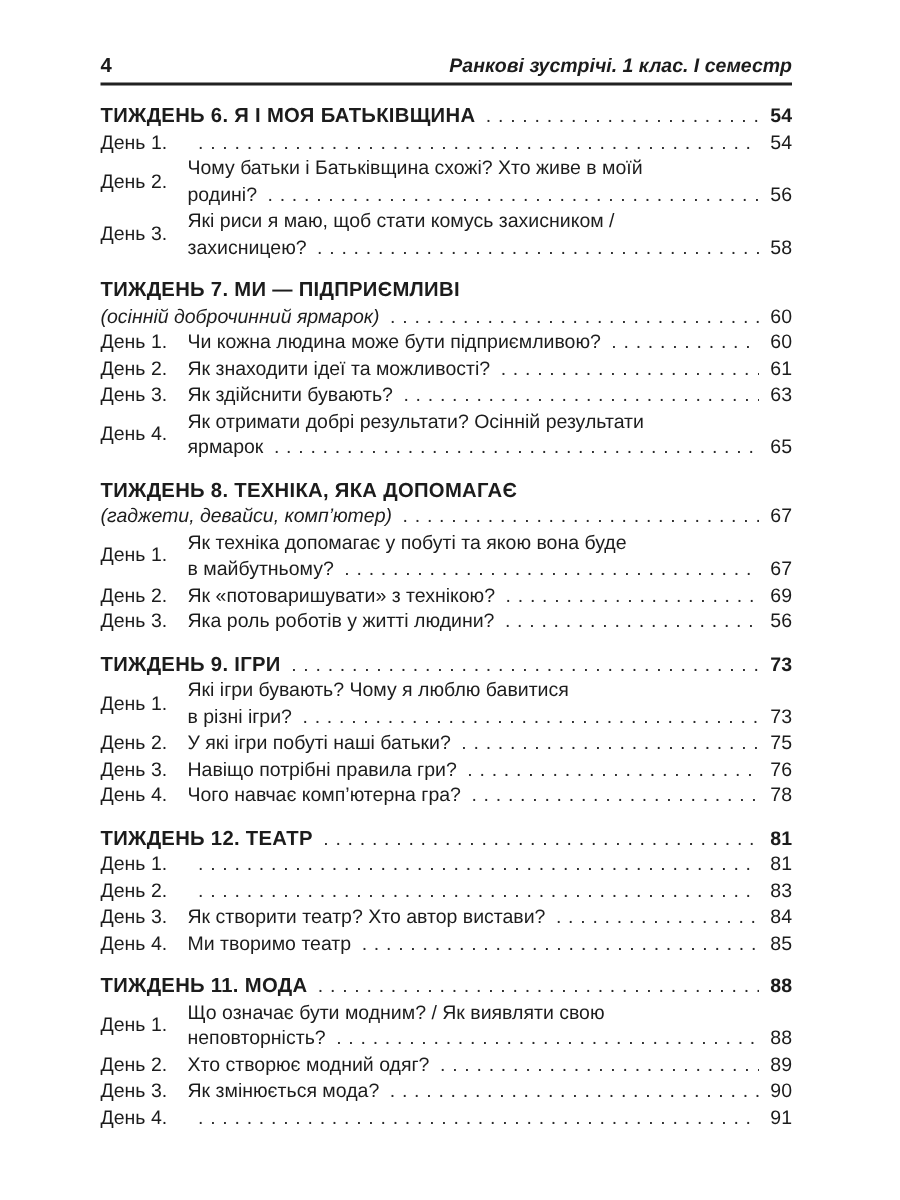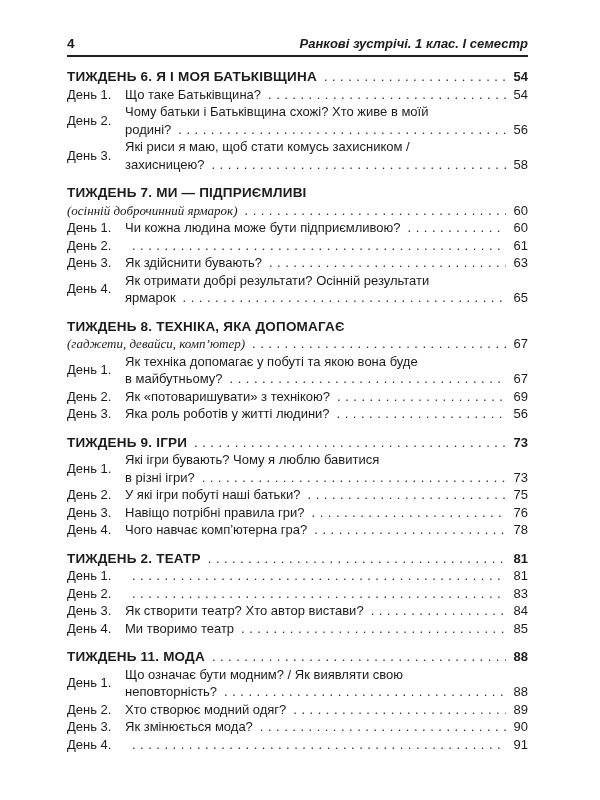--- a/index.html
+++ b/index.html
@@ -47,21 +47,20 @@
   .sec-title {
     font-size: 13.5px;
     font-weight: bold;
     letter-spacing: 0.2px;
     line-height: 17.5px;
     white-space: nowrap;
   }
   .sec-sub {
     font-style: italic;
     white-space: nowrap;
-    font-family: Liberation Serif, serif;
   }
   .day-row {
     display: flex;
     align-items: center;
     font-size: 13px;
     line-height: 17.5px;
   }
   .day-label {
     flex: 0 0 58px;
     white-space: nowrap;
@@ -103,21 +102,20 @@
       <div class="section">
         <div class="trow">
           <span class="sec-title">ТИЖДЕНЬ 6. Я І МОЯ БАТЬКІВЩИНА</span>
           <span class="leader">..........................................................................................</span>
           <span class="pagenum bold">54</span>
         </div>
         <div class="day-row">
           <span class="day-label">День 1.</span>
           <div class="day-body">
             <div class="dline">
-              <span class="dtext">Що таке Батьківщина?</span>
               <span class="leader">..........................................................................................</span>
               <span class="pagenum">54</span>
             </div>
           </div>
         </div>
         <div class="day-row">
           <span class="day-label">День 2.</span>
           <div class="day-body">
             <div class="dtext">Чому батьки і Батьківщина схожі? Хто живе в моїй</div>
             <div class="dline">
@@ -153,20 +151,21 @@
               <span class="dtext">Чи кожна людина може бути підприємливою?</span>
               <span class="leader">..........................................................................................</span>
               <span class="pagenum">60</span>
             </div>
           </div>
         </div>
         <div class="day-row">
           <span class="day-label">День 2.</span>
           <div class="day-body">
             <div class="dline">
+              <span class="dtext">Як знаходити ідеї та можливості?</span>
               <span class="leader">..........................................................................................</span>
               <span class="pagenum">61</span>
             </div>
           </div>
         </div>
         <div class="day-row">
           <span class="day-label">День 3.</span>
           <div class="day-body">
             <div class="dline">
               <span class="dtext">Як здійснити бувають?</span>
@@ -269,21 +268,21 @@
             <div class="dline">
               <span class="dtext">Чого навчає комп’ютерна гра?</span>
               <span class="leader">..........................................................................................</span>
               <span class="pagenum">78</span>
             </div>
           </div>
         </div>
       </div>
       <div class="section">
         <div class="trow">
-          <span class="sec-title">ТИЖДЕНЬ 2. ТЕАТР</span>
+          <span class="sec-title">ТИЖДЕНЬ 12. ТЕАТР</span>
           <span class="leader">..........................................................................................</span>
           <span class="pagenum bold">81</span>
         </div>
         <div class="day-row">
           <span class="day-label">День 1.</span>
           <div class="day-body">
             <div class="dline">
               <span class="leader">..........................................................................................</span>
               <span class="pagenum">81</span>
             </div>

